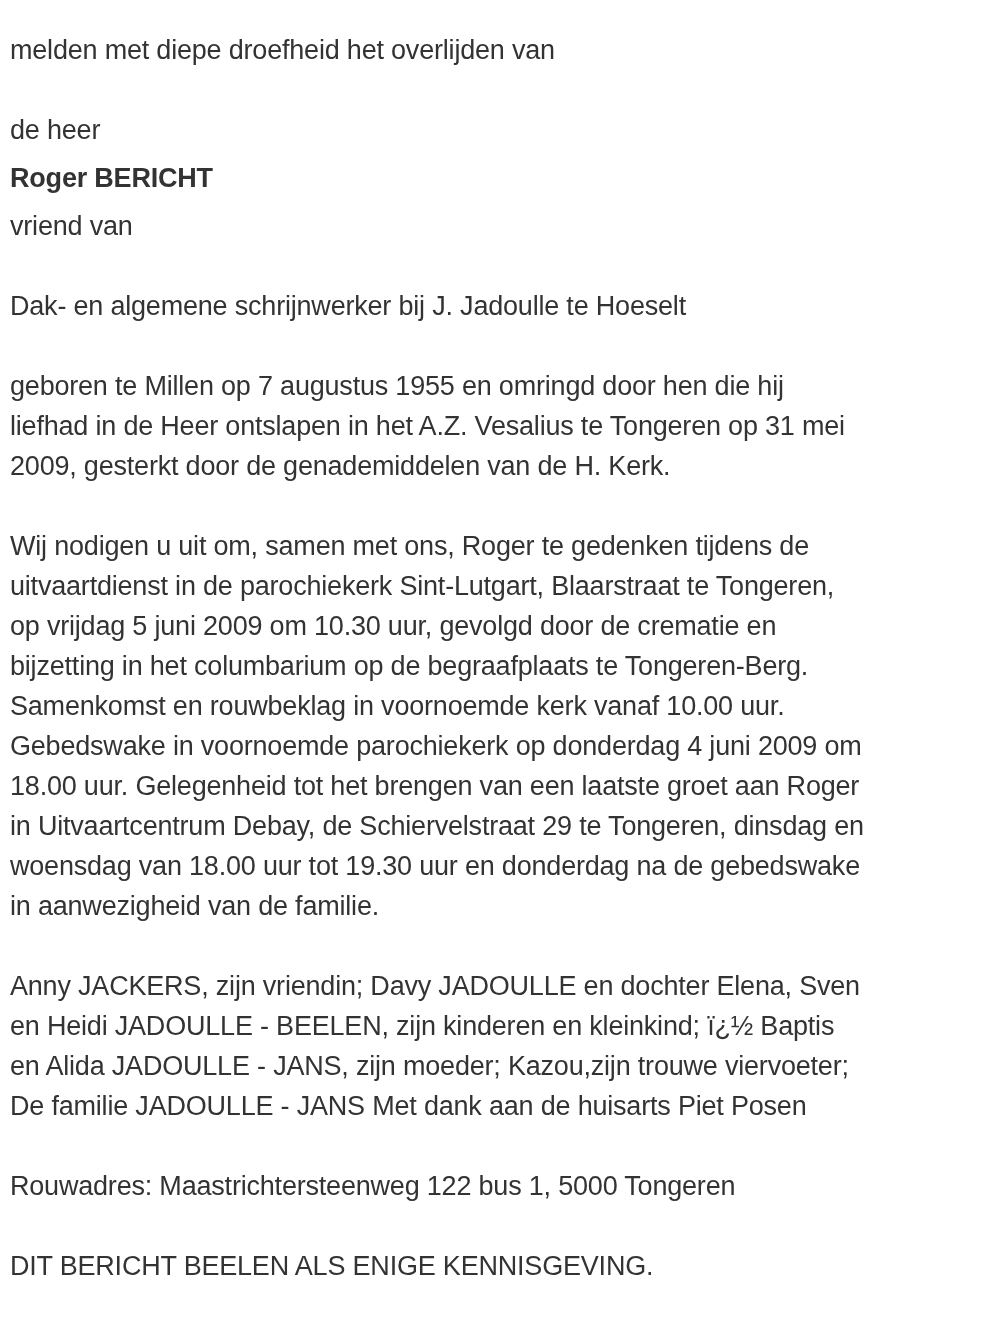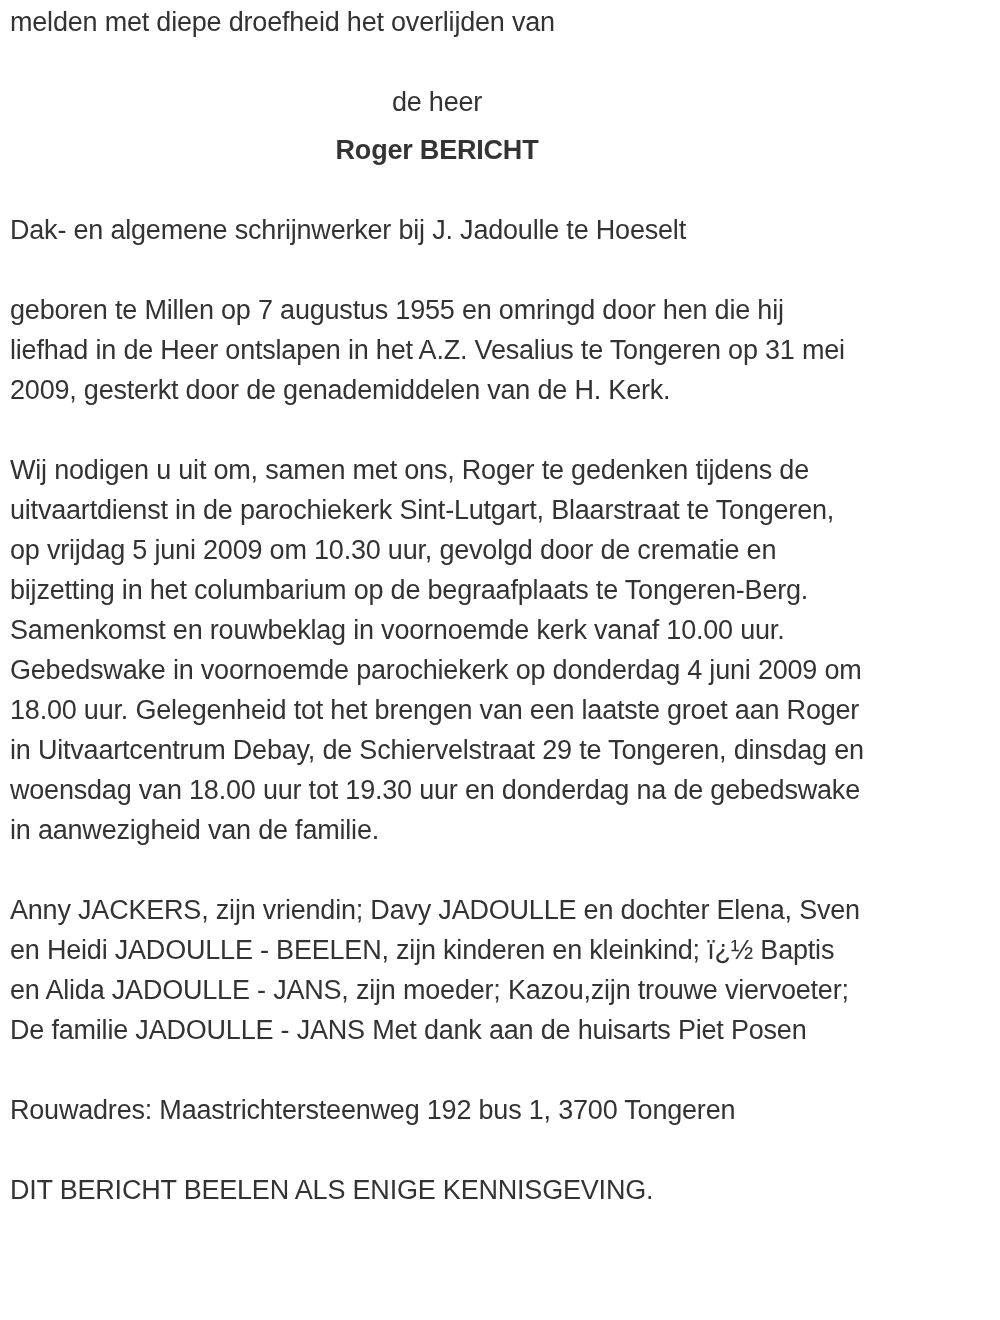--- a/index.html
+++ b/index.html
@@ -14,52 +14,53 @@
     font-family: "Liberation Sans", "DejaVu Sans", sans-serif;
     font-size: 27px;
     line-height: 40px;
     color: #333333;
     letter-spacing: -0.2px;
   }
   .obituary {
     box-sizing: border-box;
     width: 878px;
     padding: 2px 14px 0 10px;
+    margin-top: 28px;
   }
   .obituary p {
     margin: 0 0 40px 0;
   }
   .header-block {
     margin: 0 0 40px 0;
   }
   .header-block p {
     margin: 0 0 8px 0;
-    text-align: center;
   }
   .deceased-name {
     font-weight: bold;
   }
 </style>
 </head>
 <body style="color: rgb(51, 51, 51); background: rgb(255, 255, 255);">
 
 <article class="obituary">
 
   <p>melden met diepe droefheid het overlijden van</p>
 
   <div class="header-block">
     <p>de heer</p>
     <p class="deceased-name">Roger BERICHT</p>
+    <p>vriend van</p>
   </div>
 
   <p>Dak- en algemene schrijnwerker bij J. Jadoulle te Hoeselt</p>
 
   <p>geboren te Millen op 7 augustus 1955 en omringd door hen die hij liefhad in de Heer ontslapen in het A.Z. Vesalius te Tongeren op 31 mei 2009, gesterkt door de genademiddelen van de H. Kerk.</p>
 
   <p>Wij nodigen u uit om, samen met ons, Roger te gedenken tijdens de uitvaartdienst in de parochiekerk Sint-Lutgart, Blaarstraat te Tongeren, op vrijdag 5 juni 2009 om 10.30 uur, gevolgd door de crematie en bijzetting in het columbarium op de begraafplaats te Tongeren-Berg. Samenkomst en rouwbeklag in voornoemde kerk vanaf 10.00 uur. Gebedswake in voornoemde parochiekerk op donderdag 4 juni 2009 om 18.00 uur. Gelegenheid tot het brengen van een laatste groet aan Roger in Uitvaartcentrum Debay, de Schiervelstraat 29 te Tongeren, dinsdag en woensdag van 18.00 uur tot 19.30 uur en donderdag na de gebedswake in aanwezigheid van de familie.</p>
 
   <p>Anny JACKERS, zijn vriendin; Davy JADOULLE en dochter Elena, Sven en Heidi JADOULLE - BEELEN, zijn kinderen en kleinkind; ï¿½ Baptis en Alida JADOULLE - JANS, zijn moeder; Kazou,zijn trouwe viervoeter; De familie JADOULLE - JANS Met dank aan de huisarts Piet Posen</p>
 
-  <p>Rouwadres: Maastrichtersteenweg 192 bus 1, 3700 Tongeren</p>
+  <p>Rouwadres: Maastrichtersteenweg 122 bus 1, 5000 Tongeren</p>
 
   <p>DIT BERICHT BEELEN ALS ENIGE KENNISGEVING.</p>
 
 </article>
 
 </body></html>

